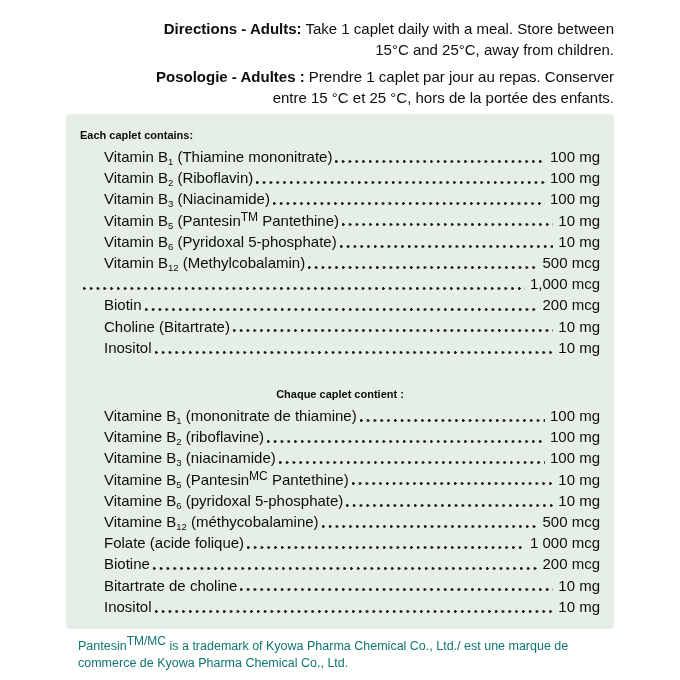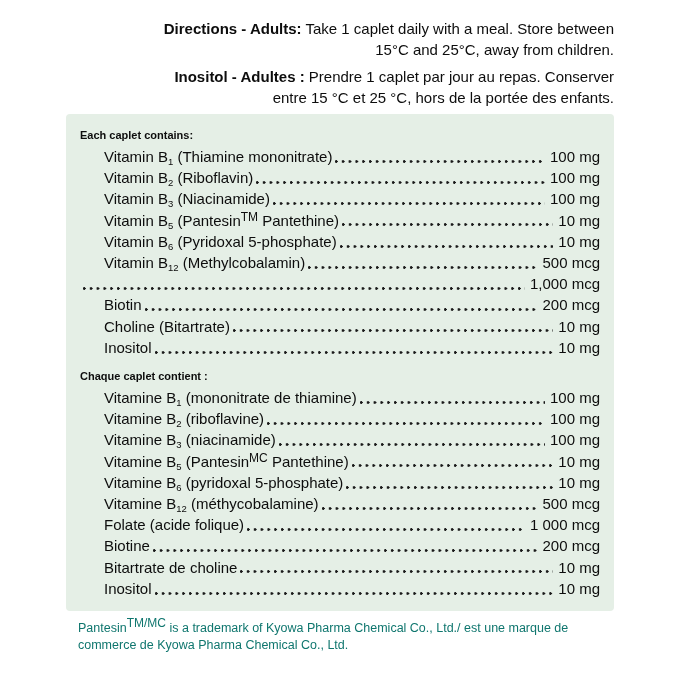--- a/index.html
+++ b/index.html
@@ -16,21 +16,21 @@
   .intro p{margin:0 0 6px 0;text-align:right;}
   .lead{font-weight:700;}
   
   .panel{
     margin-top:4px;
     background:#e5efe6;
     border-radius:4px;
     padding:10px 14px 12px 14px;
   }
   .panel-heading{font-weight:700;font-size:11px;line-height:22px;}
-  .panel-heading.second{margin-top:7px;}
+  .panel-heading.second{margin-top:25px;text-align:center;}
   .row{display:flex;font-size:15px;line-height:21.2px;}
   .iname{white-space:nowrap;margin-left:24px;}
   .row sub{font-size:9.5px;line-height:0;vertical-align:-3px;}
   .row sup,.sup{font-size:12px;line-height:0;vertical-align:5px;}
   .leader{
     flex:1 1 auto;min-width:8px;margin:0 5px 0 3px;
     background-image:radial-gradient(circle at 1.3px 1.5px,#1a1a1a 1.15px,transparent 1.55px);
     background-size:6.8px 3px;
     background-repeat:repeat-x;
     background-position:0 calc(100% - 4.5px);
@@ -44,21 +44,21 @@
 
 <div class="canvas">
 
   <div class="intro">
     <p>
       <span class="lead">Directions - Adults:</span>
       <span>Take 1 caplet daily with a meal. Store between</span><br>
       <span>15°C and 25°C, away from children.</span>
     </p>
     <p>
-      <span class="lead">Inositol - Adultes :</span>
+      <span class="lead">Posologie - Adultes :</span>
       <span>Prendre 1 caplet par jour au repas. Conserver</span><br>
       <span>entre 15 °C et 25 °C, hors de la portée des enfants.</span>
     </p>
   </div>
 
   <div class="panel">
     <div class="panel-heading">Each caplet contains:</div>
     <div class="list" id="list-en">
         <div class="row">
           <span class="iname"><span>Vitamin B</span><sub>1</sub><span> (Thiamine mononitrate)</span></span>

